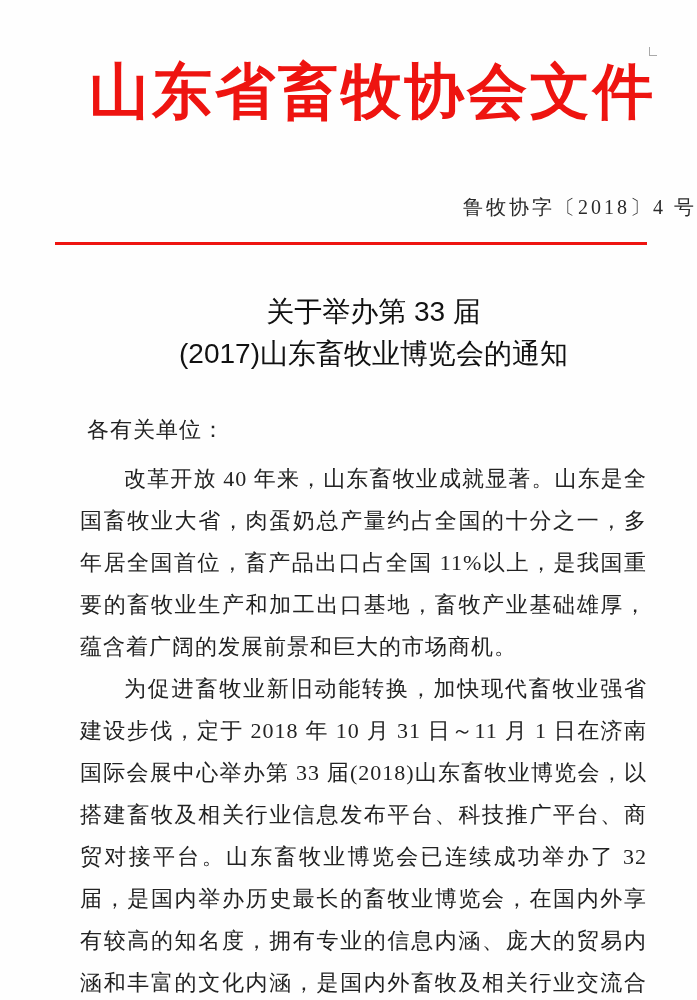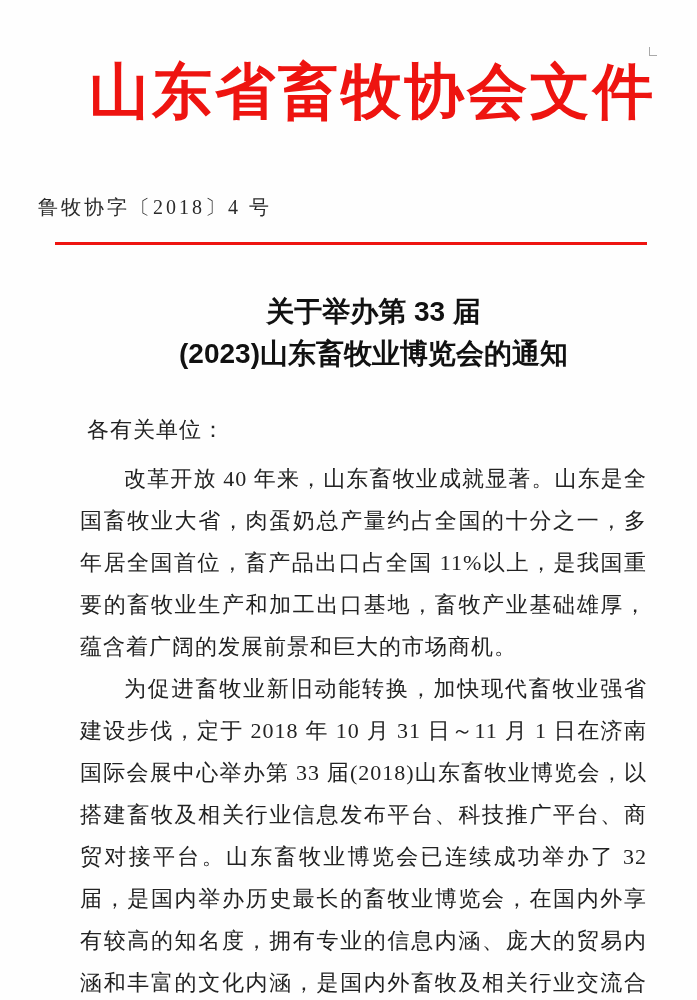--- a/index.html
+++ b/index.html
@@ -35,39 +35,39 @@
     font-weight: bold;
     font-size: 60px;
     line-height: 84px;
     letter-spacing: 3px;
     white-space: nowrap;
   }
   
   .doc-number {
     margin-top: 60px;
     padding-left: 38px;
-    text-align: left;
+    text-align: right;
     font-size: 20px;
     line-height: 26px;
     letter-spacing: 3px;
     color: #2a2a2a;
   }
   
   .red-divider {
     margin: 22px 50px 0 55px;
     height: 3px;
     border: none;
   }
   
   .notice-title {
     margin-top: 46px;
     padding-left: 30px;
     text-align: center;
     font-family: "Liberation Sans", sans-serif;
-    font-weight: bold;
+    font-weight: normal;
     font-size: 28px;
     line-height: 42px;
     color: #111111;
     margin-left: 20px;
   }
   
   .body-block {
     margin: 34px 50px 0 80px;
     font-size: 22px;
     line-height: 42px;
@@ -91,21 +91,21 @@
   <div class="corner-mark"></div>
 
   <h1 class="org-title accent-red" style="color: rgb(238, 20, 16); padding-left: 48px;">山东省畜牧协会文件</h1>
 
   <div class="doc-number">鲁牧协字〔2018〕4 号</div>
 
   <hr class="red-divider accent-red-bg" style="background: rgb(238, 20, 16);">
 
   <div class="notice-title">
     <div>关于举办第 33 届</div>
-    <div>(2023)山东畜牧业博览会的通知</div>
+    <div>(2017)山东畜牧业博览会的通知</div>
   </div>
 
   <div class="body-block">
     <p class="salutation">各有关单位：</p>
     <p class="body-paragraph">改革开放 40 年来，山东畜牧业成就显著。山东是全国畜牧业大省，肉蛋奶总产量约占全国的十分之一，多年居全国首位，畜产品出口占全国 11%以上，是我国重要的畜牧业生产和加工出口基地，畜牧产业基础雄厚，蕴含着广阔的发展前景和巨大的市场商机。</p>
     <p class="body-paragraph">为促进畜牧业新旧动能转换，加快现代畜牧业强省建设步伐，定于 2018 年 10 月 31 日～11 月 1 日在济南国际会展中心举办第 33 届(2018)山东畜牧业博览会，以搭建畜牧及相关行业信息发布平台、科技推广平台、商贸对接平台。山东畜牧业博览会已连续成功举办了 32 届，是国内举办历史最长的畜牧业博览会，在国内外享有较高的知名度，拥有专业的信息内涵、庞大的贸易内涵和丰富的文化内涵，是国内外畜牧及相关行业交流合作的窗口，更是农牧从业者的年度盛会。</p>
   </div>
 
 </div>
 

